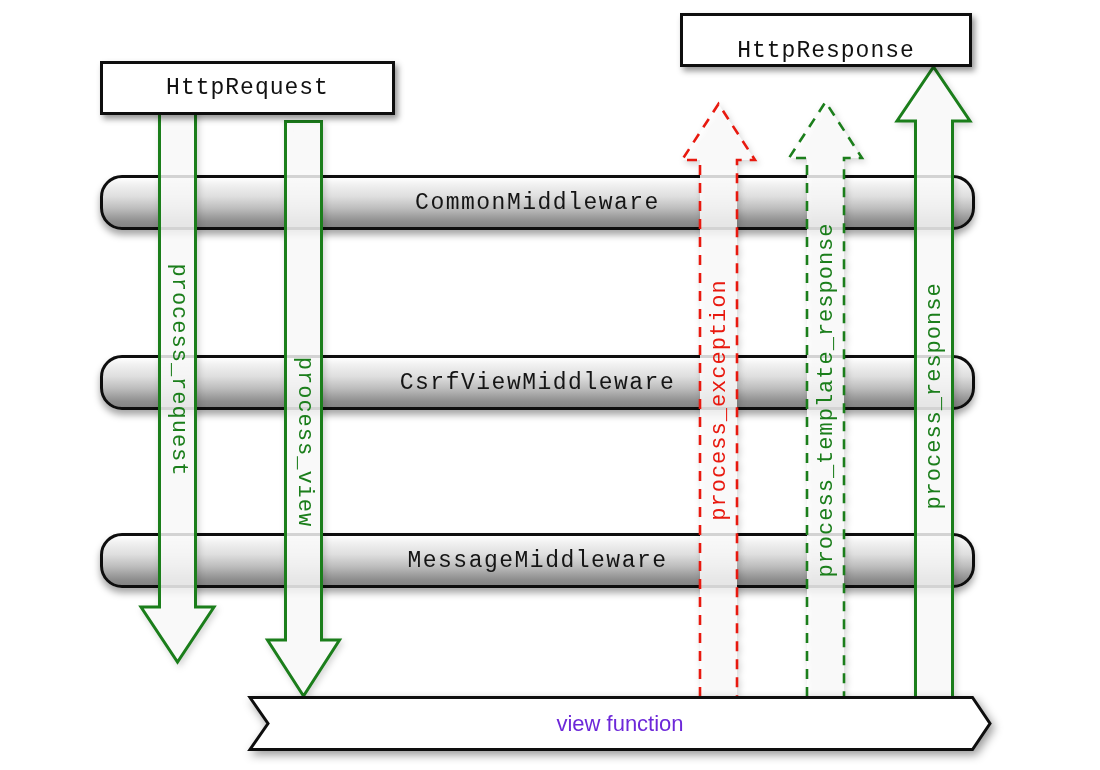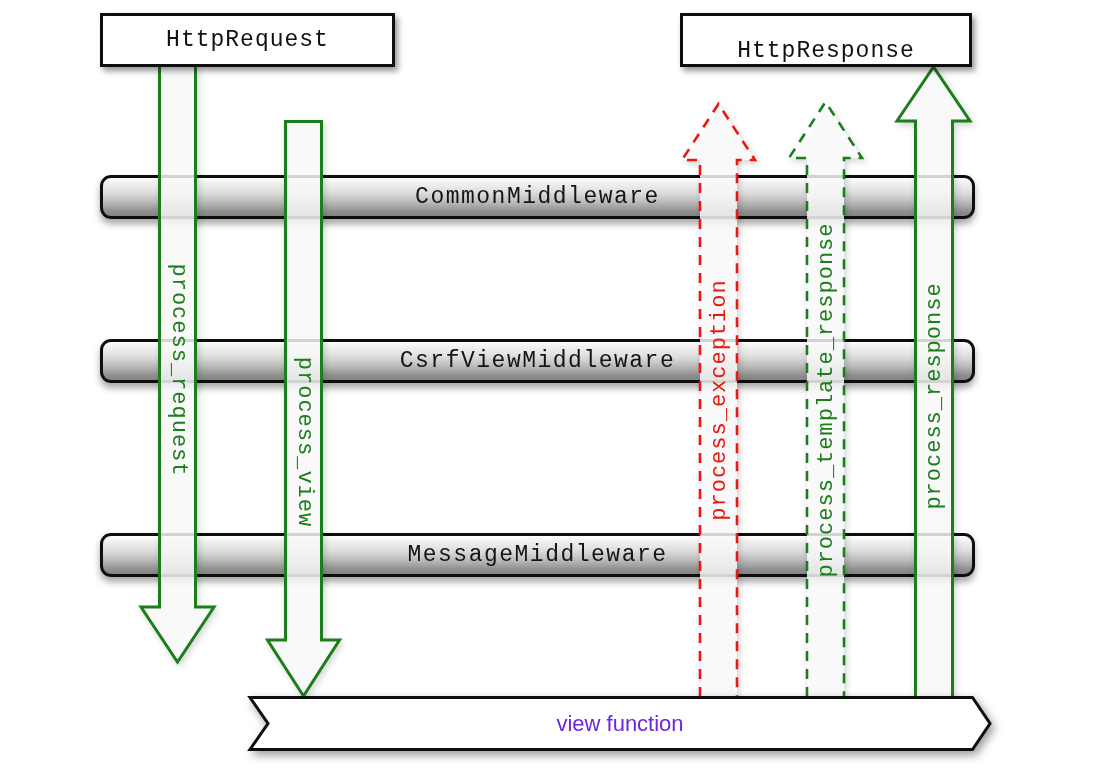--- a/index.html
+++ b/index.html
@@ -1,21 +1,21 @@
 <!DOCTYPE html>
 <html><head>
 <meta charset="utf-8">
 <style>
   html,body{margin:0;padding:0;background:#fff;}
   .canvas{position:relative;width:1100px;height:770px;background:#fff;overflow:hidden;
           font-family:"Liberation Mono","DejaVu Sans Mono",monospace;}
 
   
-  .mw-bar{position:absolute;left:100px;width:875px;height:44px;box-sizing:border-box;
-          border:3px solid #0e0e0e;border-radius:11px;
+  .mw-bar{position:absolute;left:100px;width:875px;height:55px;box-sizing:border-box;
+          border:3px solid #0e0e0e;border-radius:22px;
           background:linear-gradient(180deg,#ffffff 0%,#f2f2f2 12%,#dedede 38%,#bdbdbd 62%,#8f8f8f 88%,#848484 100%);
           box-shadow:0 5px 7px rgba(0,0,0,0.35);
           display:flex;align-items:center;justify-content:center;z-index:1;}
   .mw-bar span{font-size:23px;letter-spacing:1.5px;color:#151515;}
 
   
   svg.arrows{position:absolute;left:0;top:0;z-index:2;pointer-events:none;
              filter:drop-shadow(2px 3px 3px rgba(0,0,0,0.18));}
   svg.arrows path{fill:#ffffff;fill-opacity:0.82;}
   .solid-arrow{stroke-width:3;}
@@ -26,40 +26,40 @@
   .vlabel.down{transform:translate(-50%,-50%) rotate(90deg);}
   .vlabel.up{transform:translate(-50%,-50%) rotate(-90deg);}
   .vlabel.green{color:#1b7e1b;}
   .vlabel.red{color:#e8190f;}
 
   
   .hbox{position:absolute;top:13px;height:54px;box-sizing:border-box;background:#fff;
         border:3px solid #0e0e0e;box-shadow:3px 4px 6px rgba(0,0,0,0.42);
         display:flex;align-items:center;justify-content:center;z-index:5;}
   .hbox span{font-size:23px;letter-spacing:1px;color:#111;}
-  .hbox.req{left:100px;width:295px;}
+  .hbox.req{left:100px;width:295px;margin-top:48px;}
   .hbox.resp{left:680px;width:292px;align-items:flex-end;}
 
   
   svg.banner{position:absolute;left:0;top:0;z-index:4;pointer-events:none;
              filter:drop-shadow(3px 4px 5px rgba(0,0,0,0.4));}
   svg.banner path{fill:#ffffff;stroke:#0e0e0e;stroke-width:3;}
   .banner-label{position:absolute;z-index:5;left:620px;top:724px;transform:translate(-50%,-50%);
                 font-family:"Liberation Sans","DejaVu Sans",sans-serif;font-size:22px;color:#6d28d9;
                 white-space:nowrap;}
 </style>
 </head>
 <body>
 
 <div class="canvas">
 
   <div class="mw-bar" style="top:175px">
     <span>CommonMiddleware</span>
   </div>
-  <div class="mw-bar" style="top:339px">
+  <div class="mw-bar" style="top:355px">
     <span>CsrfViewMiddleware</span>
   </div>
   <div class="mw-bar" style="top:533px">
     <span>MessageMiddleware</span>
   </div>
 
   <svg class="arrows" width="1100" height="770" viewBox="0 0 1100 770">
     <path class="solid-arrow" d="M 159.5 67 V 607 H 141 L 177.5 662 L 214 607 H 195.5 V 67" stroke="#1b7e1b"></path>
     <path class="solid-arrow" d="M 285.5 121.5 H 321.5 V 640 H 339.5 L 303.5 696 L 267.5 640 H 285.5 Z" stroke="#1b7e1b"></path>
     <path class="dashed-arrow" d="M 700 697 V 160 H 682 L 718.5 104 L 755 160 H 737 V 697" stroke="#e8190f"></path>

